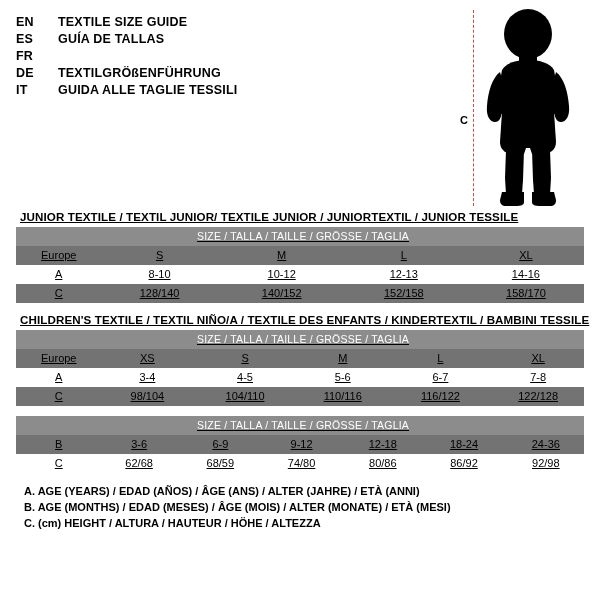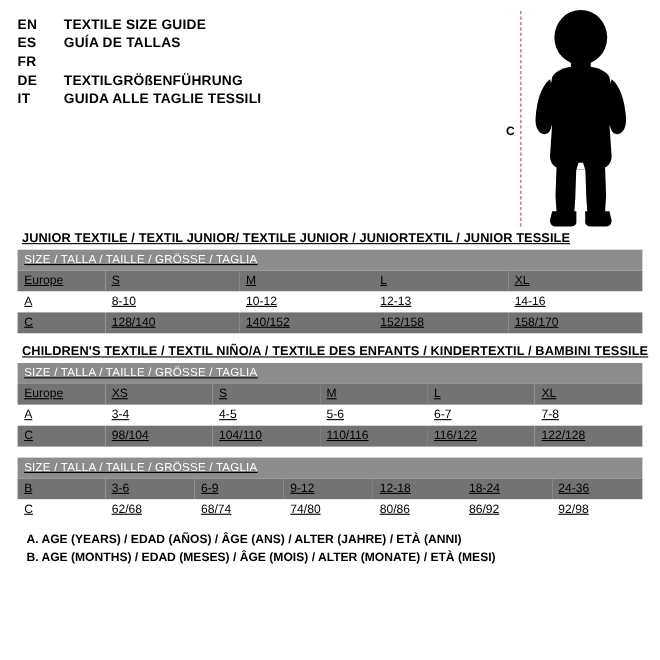--- a/index.html
+++ b/index.html
@@ -93,20 +93,21 @@
     border-collapse: collapse;
     width: 100%;
     table-layout: fixed;
     font-size: 11px;
   }
   table.size-table td {
     padding: 2px 0 2px 6px;
     line-height: 15px;
     border: none;
     vertical-align: middle;
+    text-align: center;
   }
   tr.band-head td {
     background: #8c8c8c;
     color: #ffffff;
     font-weight: normal;
     font-size: 10.5px;
     letter-spacing: 0.2px;
   }
   tr.row-shade td {
     background: #737373;
@@ -312,30 +313,31 @@
               <td>3-6</td>
               <td>6-9</td>
               <td>9-12</td>
               <td>12-18</td>
               <td>18-24</td>
               <td>24-36</td>
             </tr>
             <tr class="row-plain">
               <td>C</td>
               <td>62/68</td>
-              <td>68/74</td>
+              <td>68/59</td>
               <td>74/80</td>
               <td>80/86</td>
               <td>86/92</td>
               <td>92/98</td>
             </tr>
           </tbody>
         </table>
       </div>
     </div>
 
     <div class="legend">
       <div>A. AGE (YEARS) / EDAD (AÑOS) / ÂGE (ANS) / ALTER (JAHRE) / ETÀ (ANNI)</div>
       <div>B. AGE (MONTHS) / EDAD (MESES) / ÂGE (MOIS) / ALTER (MONATE) / ETÀ (MESI)</div>
+      <div>C. (cm) HEIGHT / ALTURA / HAUTEUR / HÖHE / ALTEZZA</div>
     </div>
 
   </div>
 </div>
 
 </body></html>

